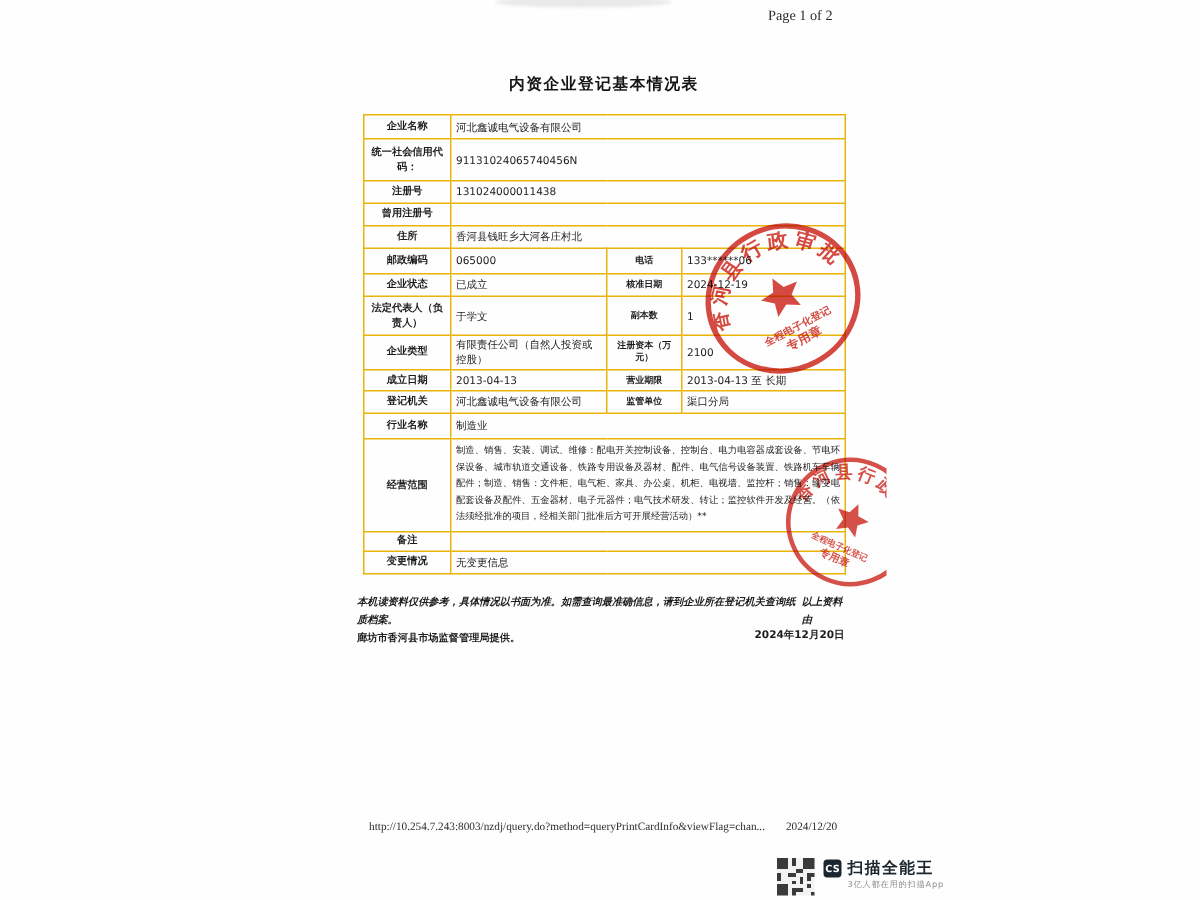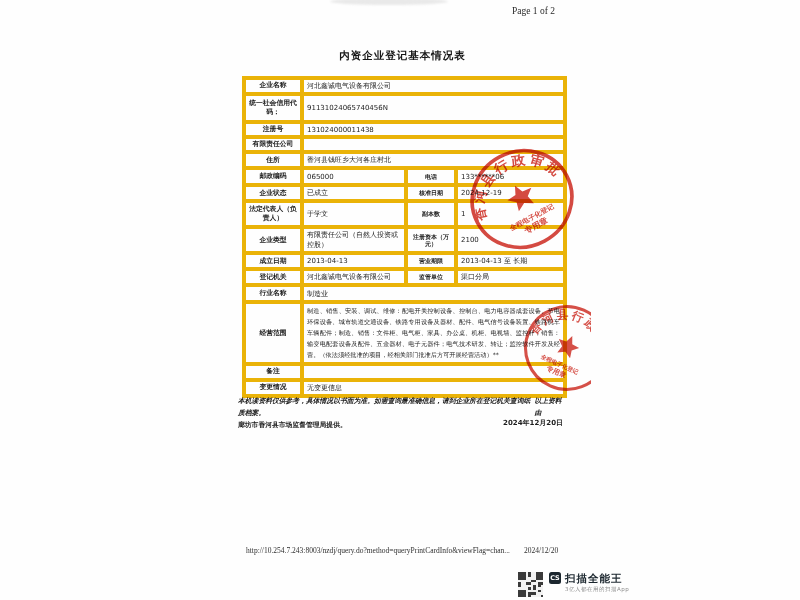--- a/index.html
+++ b/index.html
@@ -21,21 +21,21 @@
   .doc-title{
     position:absolute;left:242px;top:49px;width:321px;text-align:center;
     font-size:10.5px;font-weight:700;letter-spacing:1px;color:#161616;
   }
   table.reg-table{
     position:absolute;left:242px;top:76px;width:321px;
     border-collapse:collapse;table-layout:fixed;
     font-size:7px;color:#1c1c1c;
   }
   table.reg-table td{
-    border:4px solid #eab308;padding:1px 3px;vertical-align:middle;
+    border:1px solid #eab308;padding:1px 3px;vertical-align:middle;
     overflow:hidden;word-break:break-all;
   }
   td.lbl{
     text-align:center;font-weight:600;font-size:6.8px;line-height:1.35;
     padding:1px 2px;
   }
   td.lbl2{
     text-align:center;font-weight:600;font-size:6px;line-height:1.3;
     padding:1px 1px;
   }
@@ -65,21 +65,21 @@
   .seal-2-clip{
     position:absolute;left:521px;top:302px;width:70px;height:92px;
     overflow:hidden;
   }
   .seal-2{position:absolute;left:0;top:0;width:92px;height:92px;
     transform:rotate(24deg);mix-blend-mode:multiply;opacity:.85;}
   
   .cs-block{position:absolute;left:518px;top:572px;display:flex;align-items:flex-start;}
   .qr{width:25px;height:25px;}
   .cs-right{margin-left:6px;}
-  .cs-brandrow{display:flex;align-items:flex-start;height:13px;}
+  .cs-brandrow{display:flex;align-items:center;height:13px;}
   .cs-badge{
     width:12px;height:12px;background:#1b262e;border-radius:2.5px;
     color:#fff;font-size:6.5px;font-weight:700;line-height:12px;text-align:center;
   }
   .cs-name{margin-left:4px;font-size:10.5px;font-weight:700;color:#1b262e;letter-spacing:1px;}
   .cs-tagline{margin-left:16px;margin-top:1px;font-size:5.5px;color:#8e8e8e;letter-spacing:.5px;}
 </style>
 </head>
 <body>
 
@@ -103,21 +103,21 @@
   </tr>
   <tr style="height:28px">
     <td class="lbl">统一社会信用代码：</td>
     <td class="val" colspan="3">91131024065740456N</td>
   </tr>
   <tr style="height:15px">
     <td class="lbl">注册号</td>
     <td class="val" colspan="3">131024000011438</td>
   </tr>
   <tr style="height:15px">
-    <td class="lbl">有限责任公司</td>
+    <td class="lbl">曾用注册号</td>
     <td class="val" colspan="3"></td>
   </tr>
   <tr style="height:15px">
     <td class="lbl">住所</td>
     <td class="val" colspan="3">香河县钱旺乡大河各庄村北</td>
   </tr>
   <tr style="height:17px">
     <td class="lbl">邮政编码</td>
     <td class="val">065000</td>
     <td class="lbl2">电话</td>

